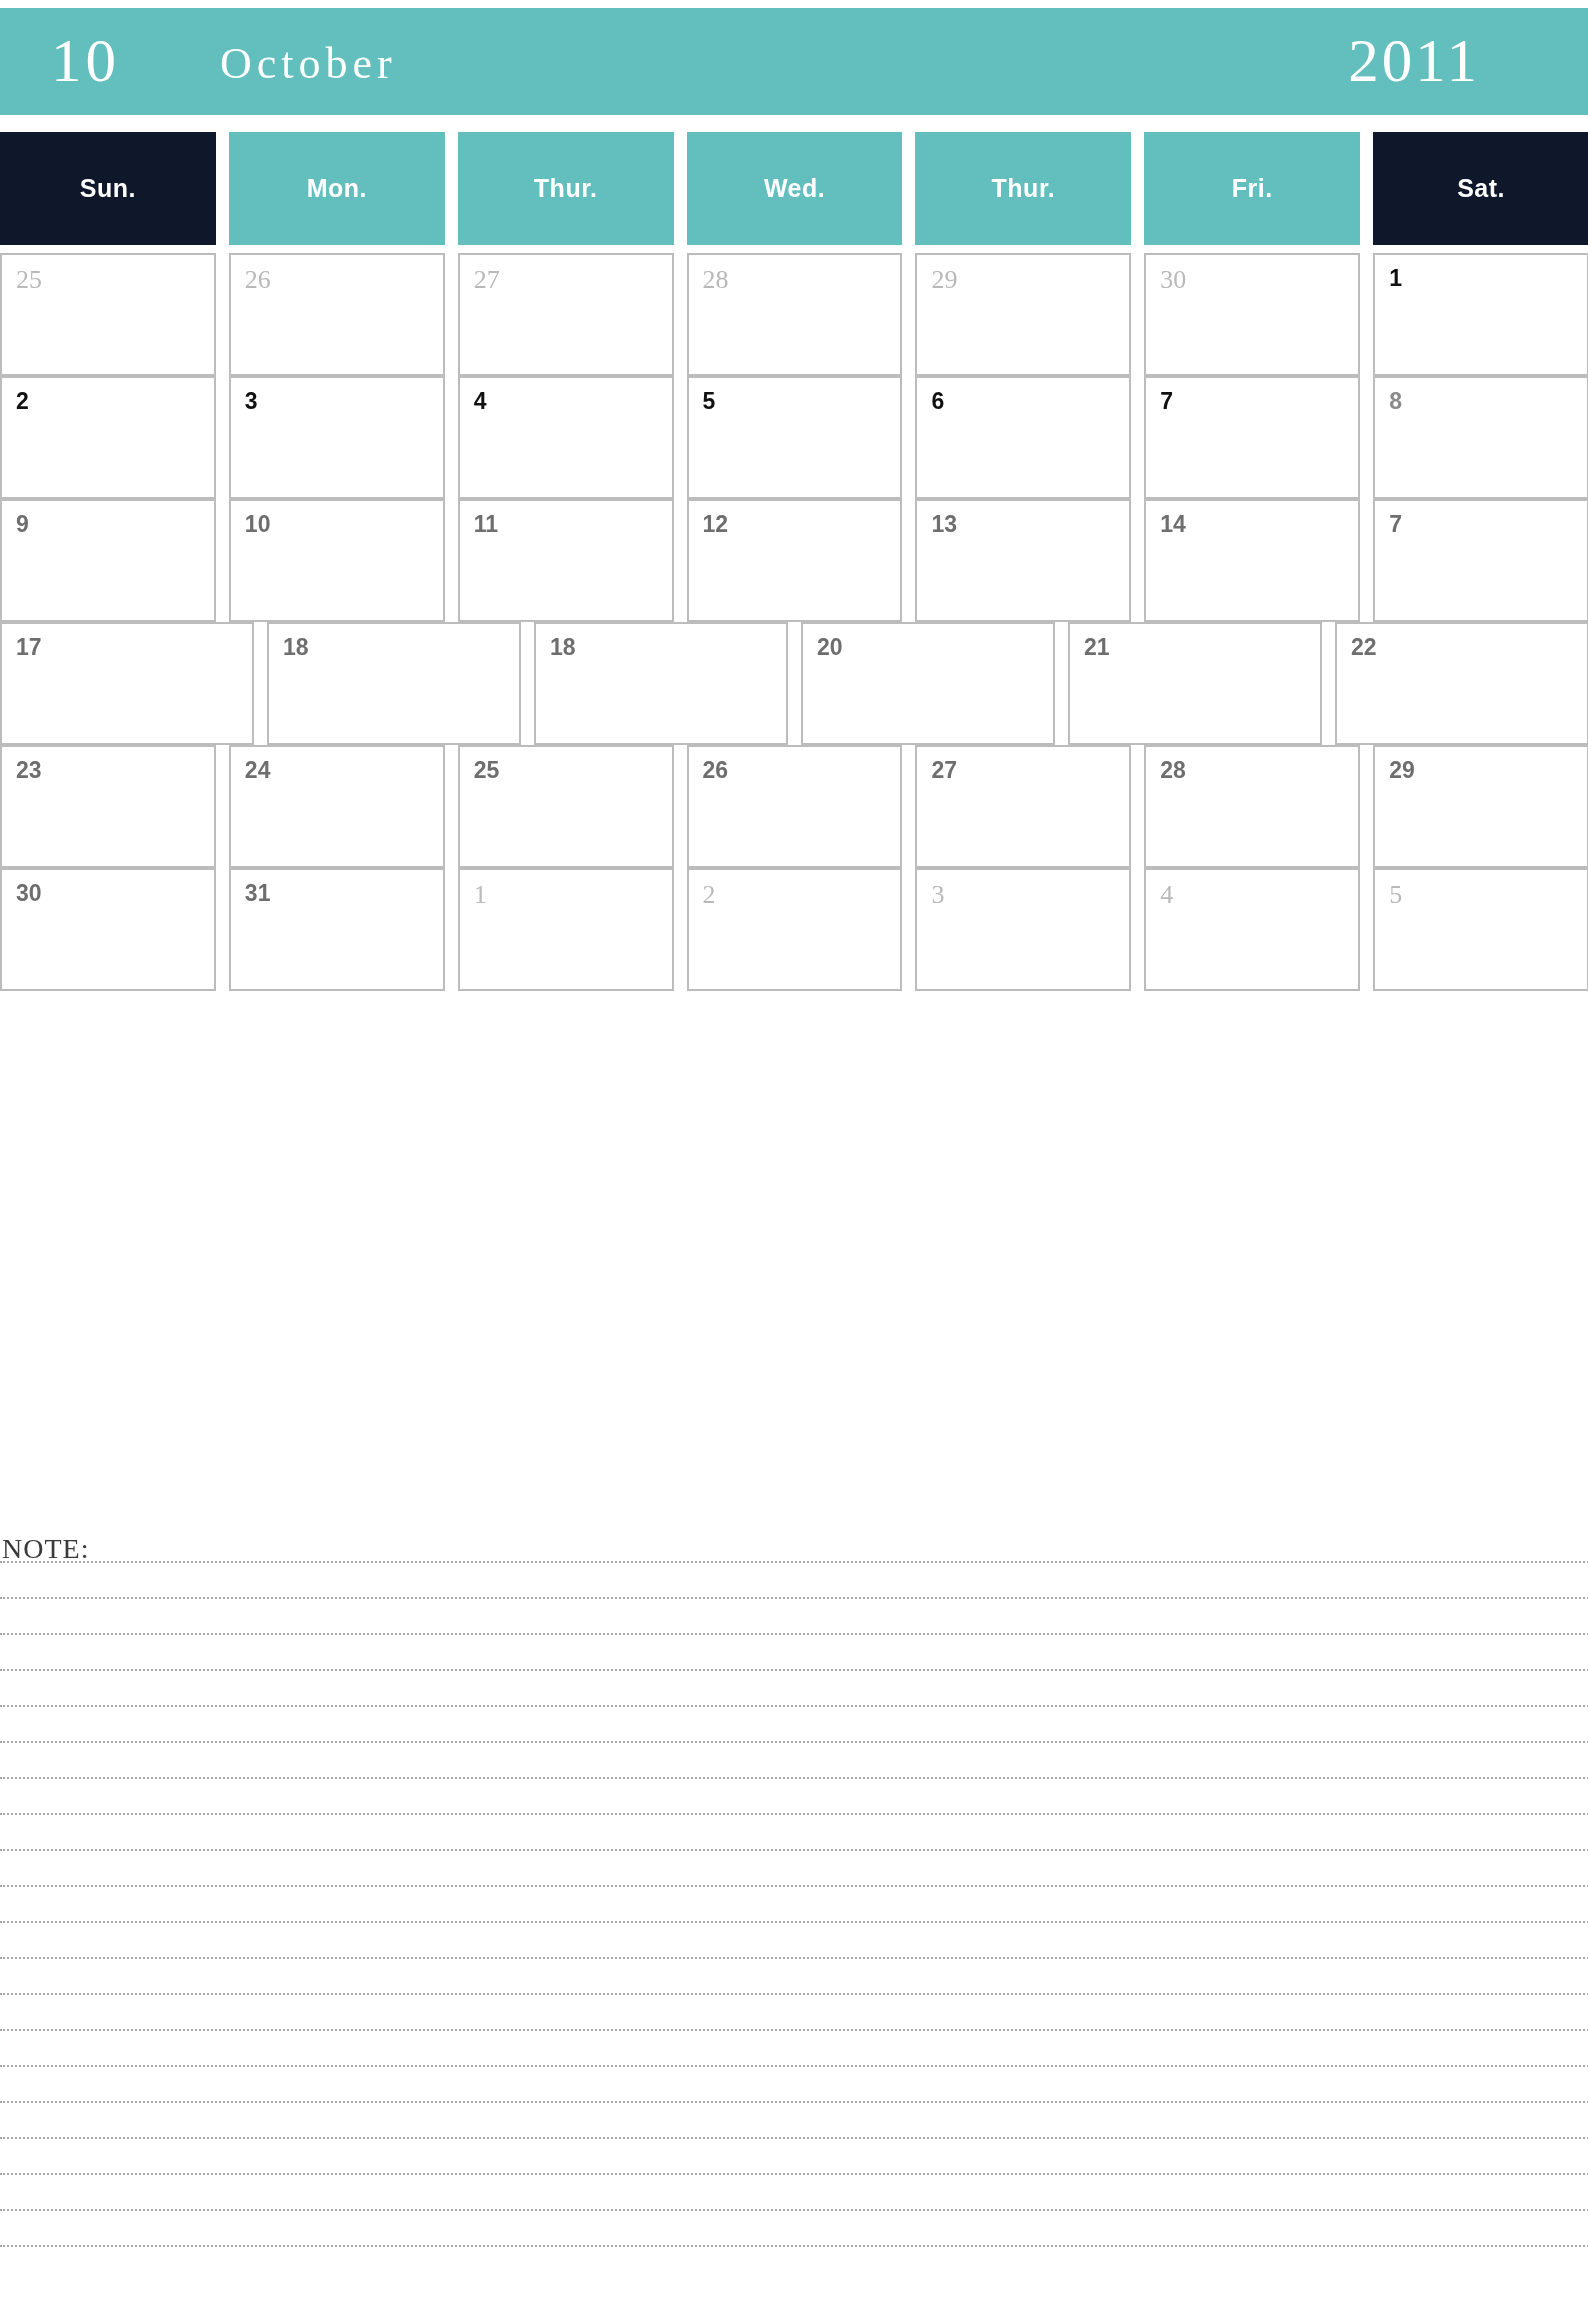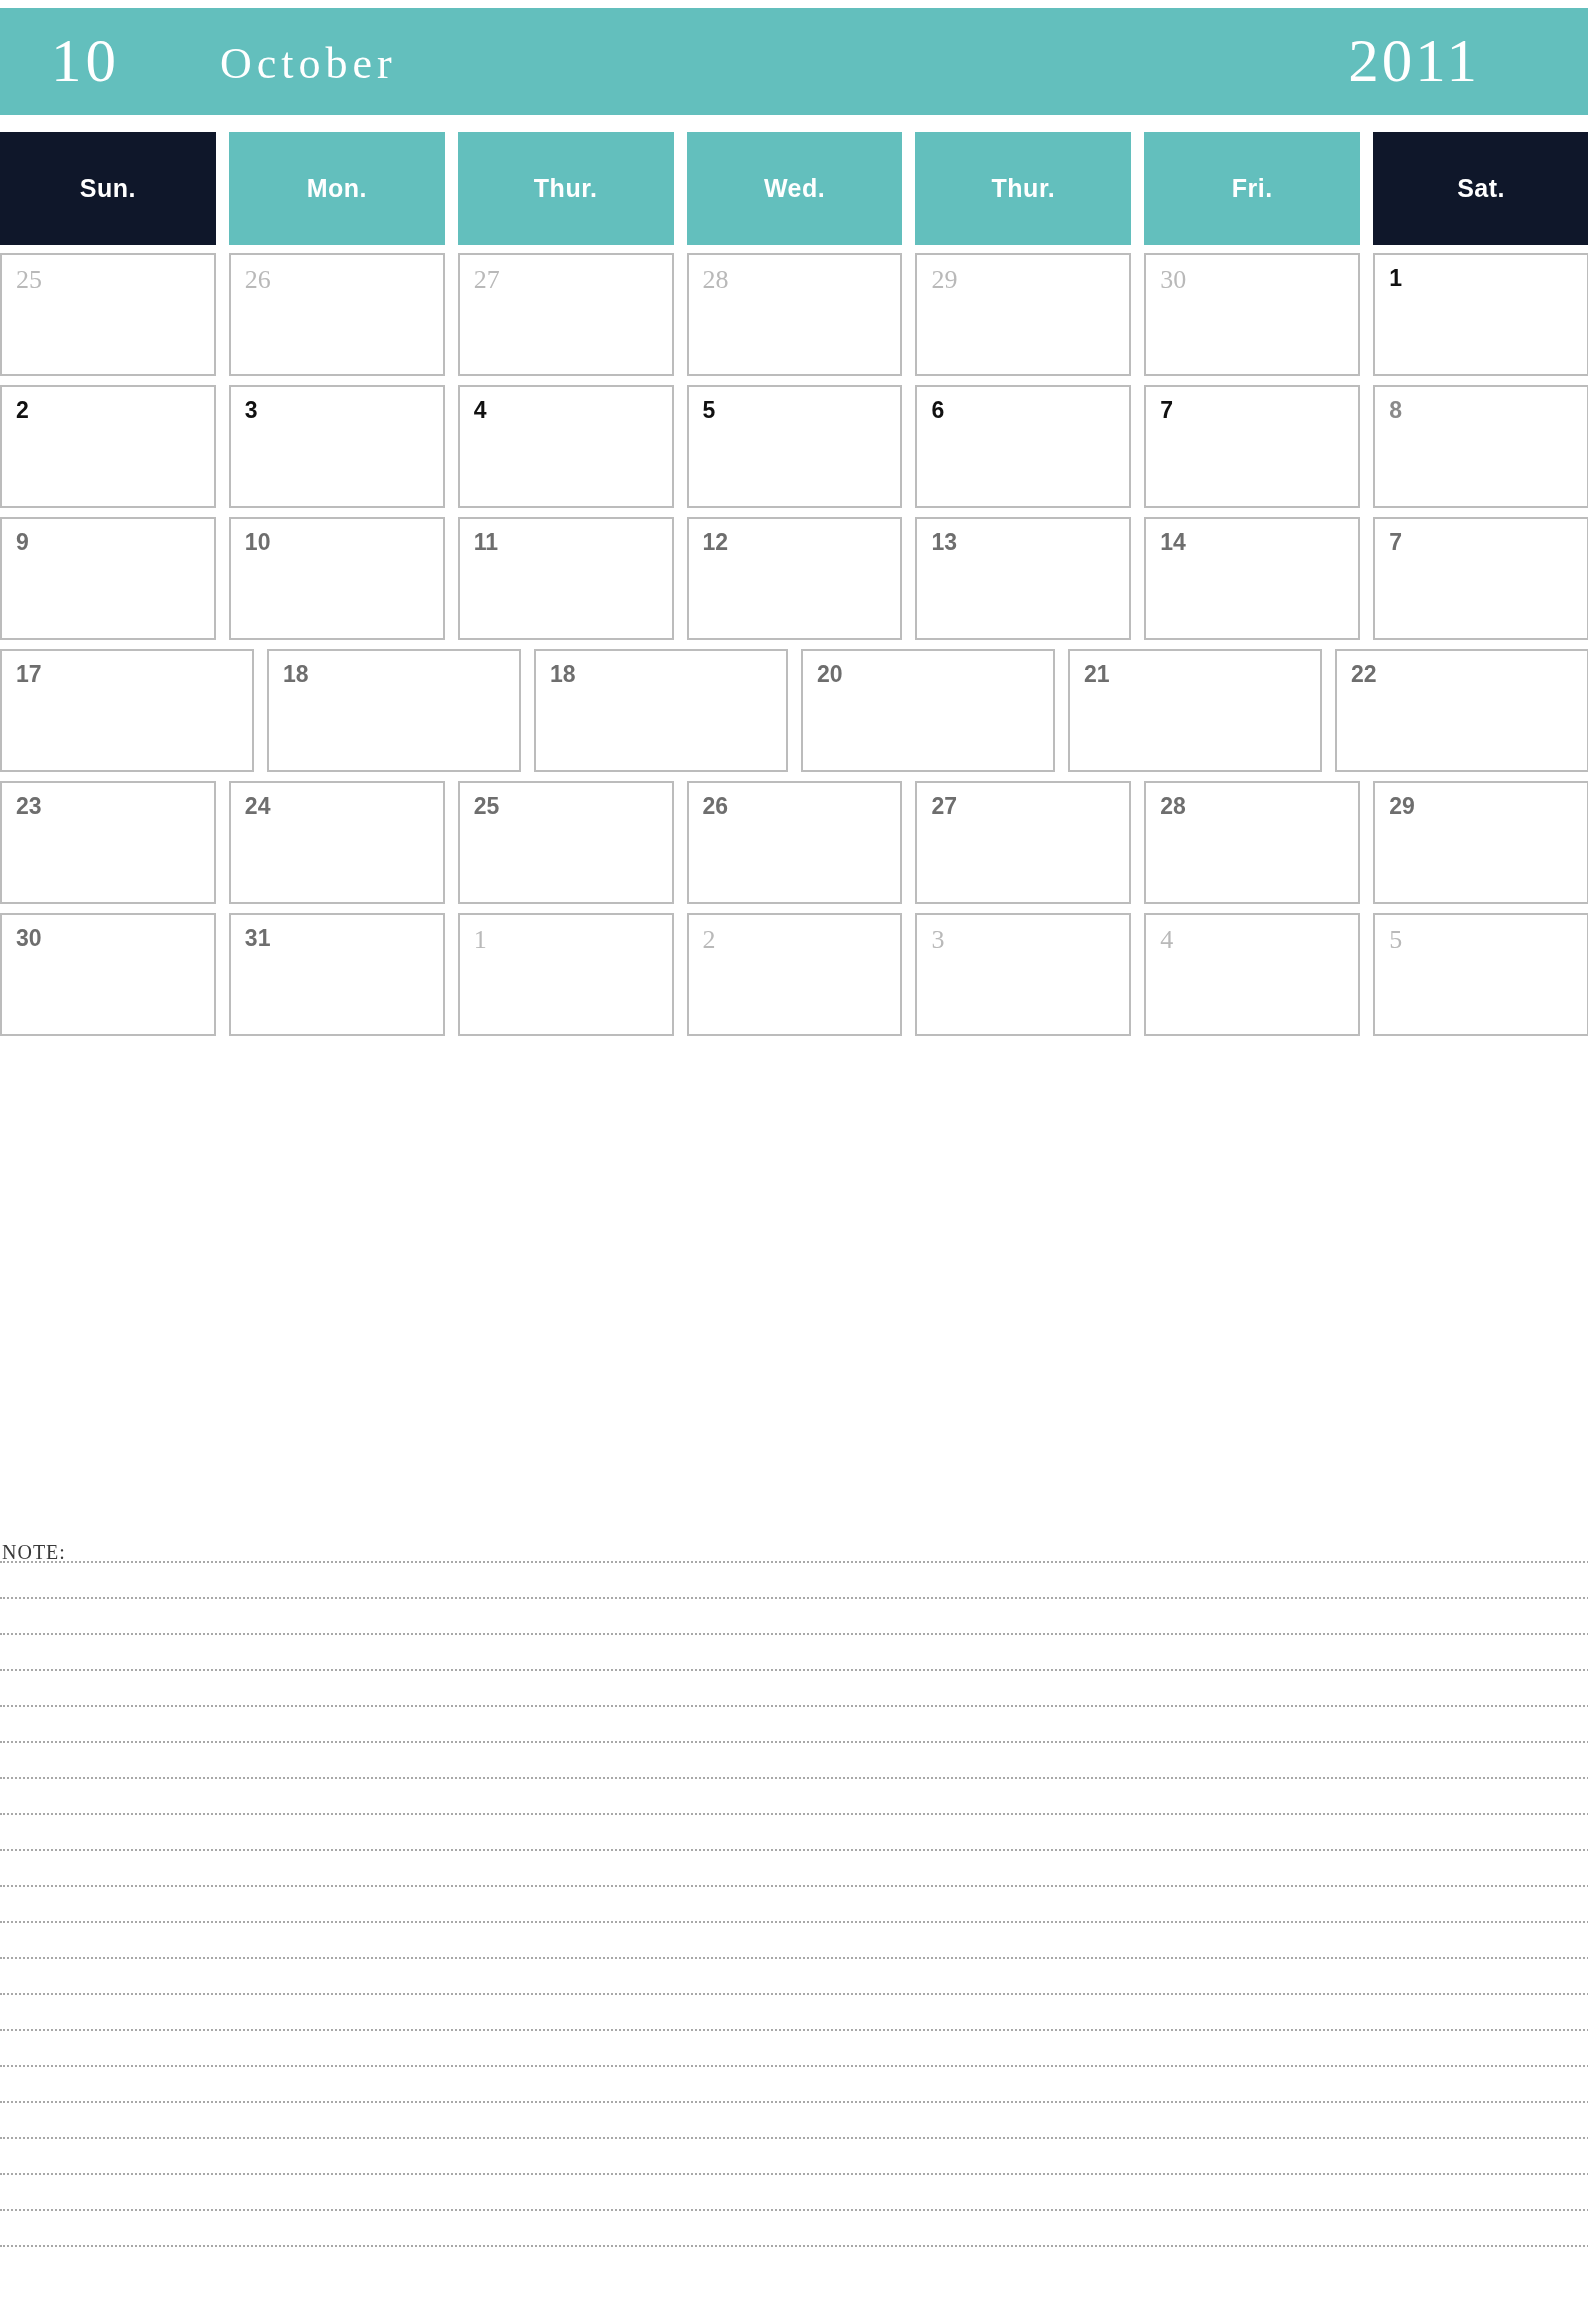--- a/index.html
+++ b/index.html
@@ -80,21 +80,20 @@
     background: #0f172a;
   }
 
   
   .grid {
     position: absolute;
     left: 0; top: 253px;
     width: 1589px;
     display: flex;
     flex-direction: column;
-    gap: 9px;
   }
   .week-row {
     display: flex;
     gap: 13px;
     height: 123px;
   }
   .day-cell {
     flex: 1 1 0;
     height: 123px;
     border: 2px solid #bcbcbc;
@@ -130,23 +129,23 @@
 
   
   .note-section {
     position: absolute;
     left: 0; top: 1525px;
     width: 1589px;
     height: 772px;
   }
   .note-label {
     position: absolute;
-    left: 2px; top: 16px;
-    font-family: "Liberation Serif", serif;
-    font-size: 20px;
+    left: 2px; top: 8px;
+    font-family: "Liberation Serif", serif;
+    font-size: 28px;
     color: #3a3a3a;
     letter-spacing: 1px;
   }
   .note-lines {
     position: absolute;
     left: 0; top: 36px;
     width: 1589px;
   }
   .note-line {
     width: 100%;

